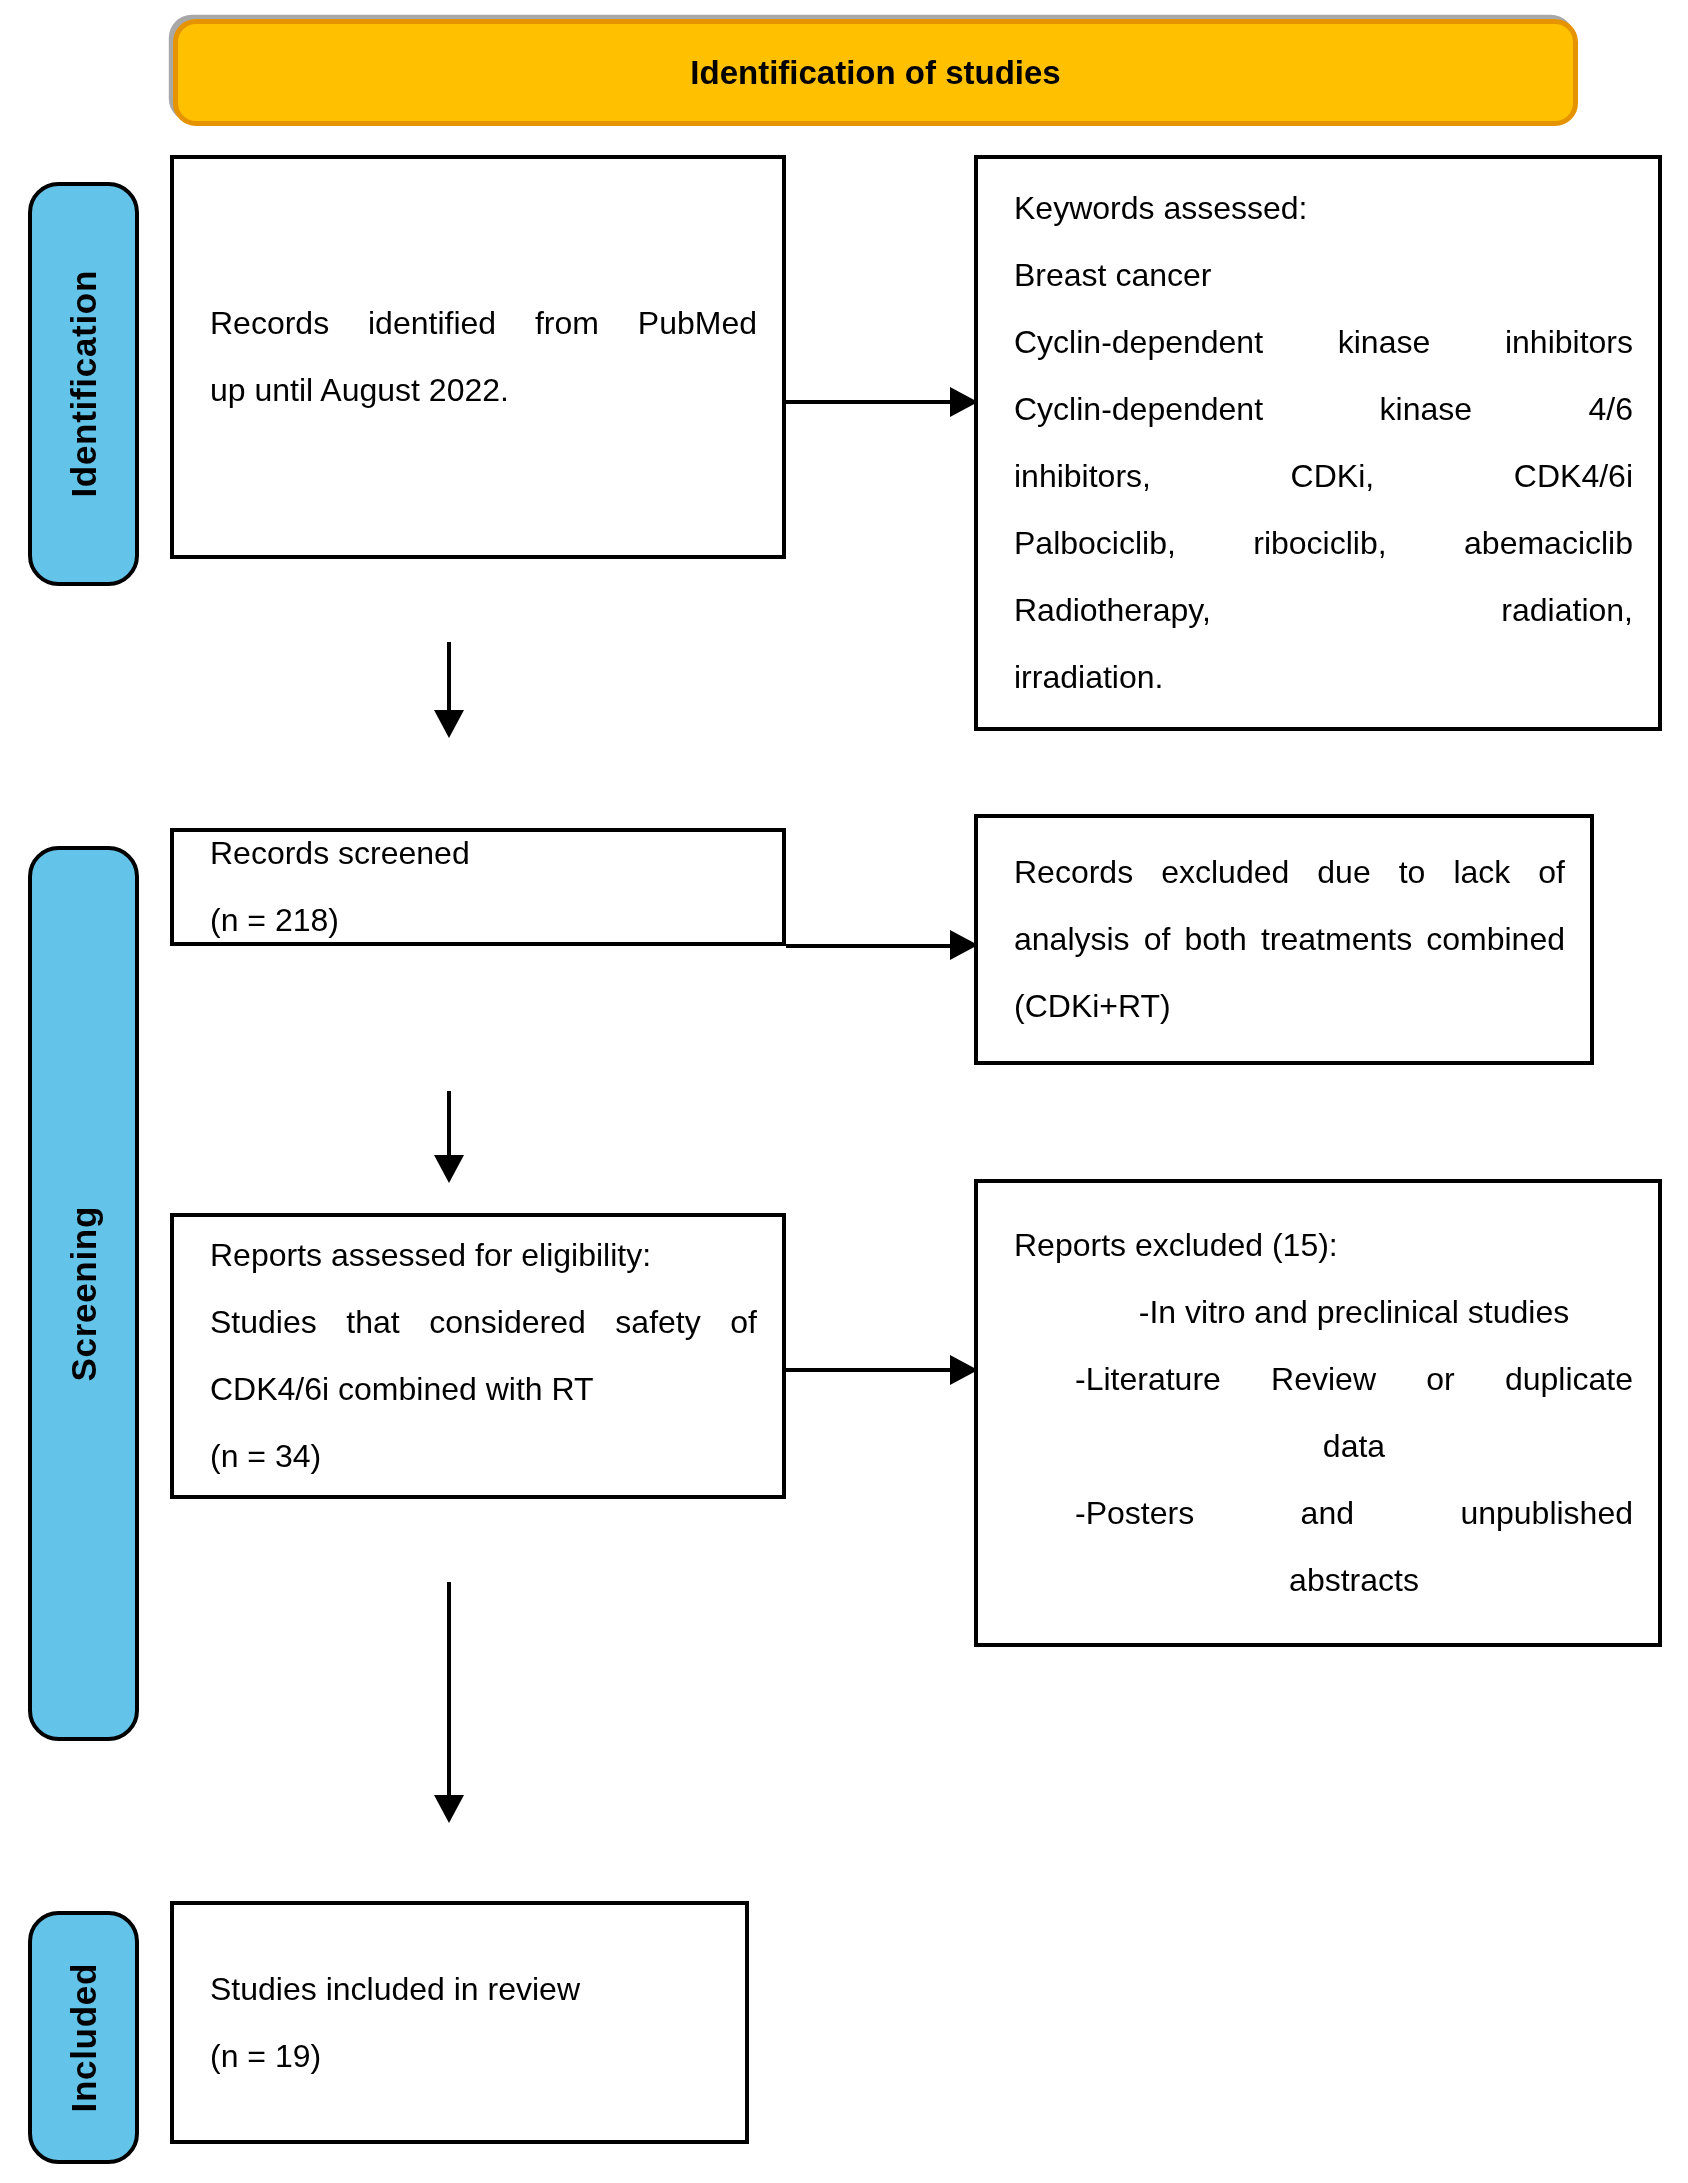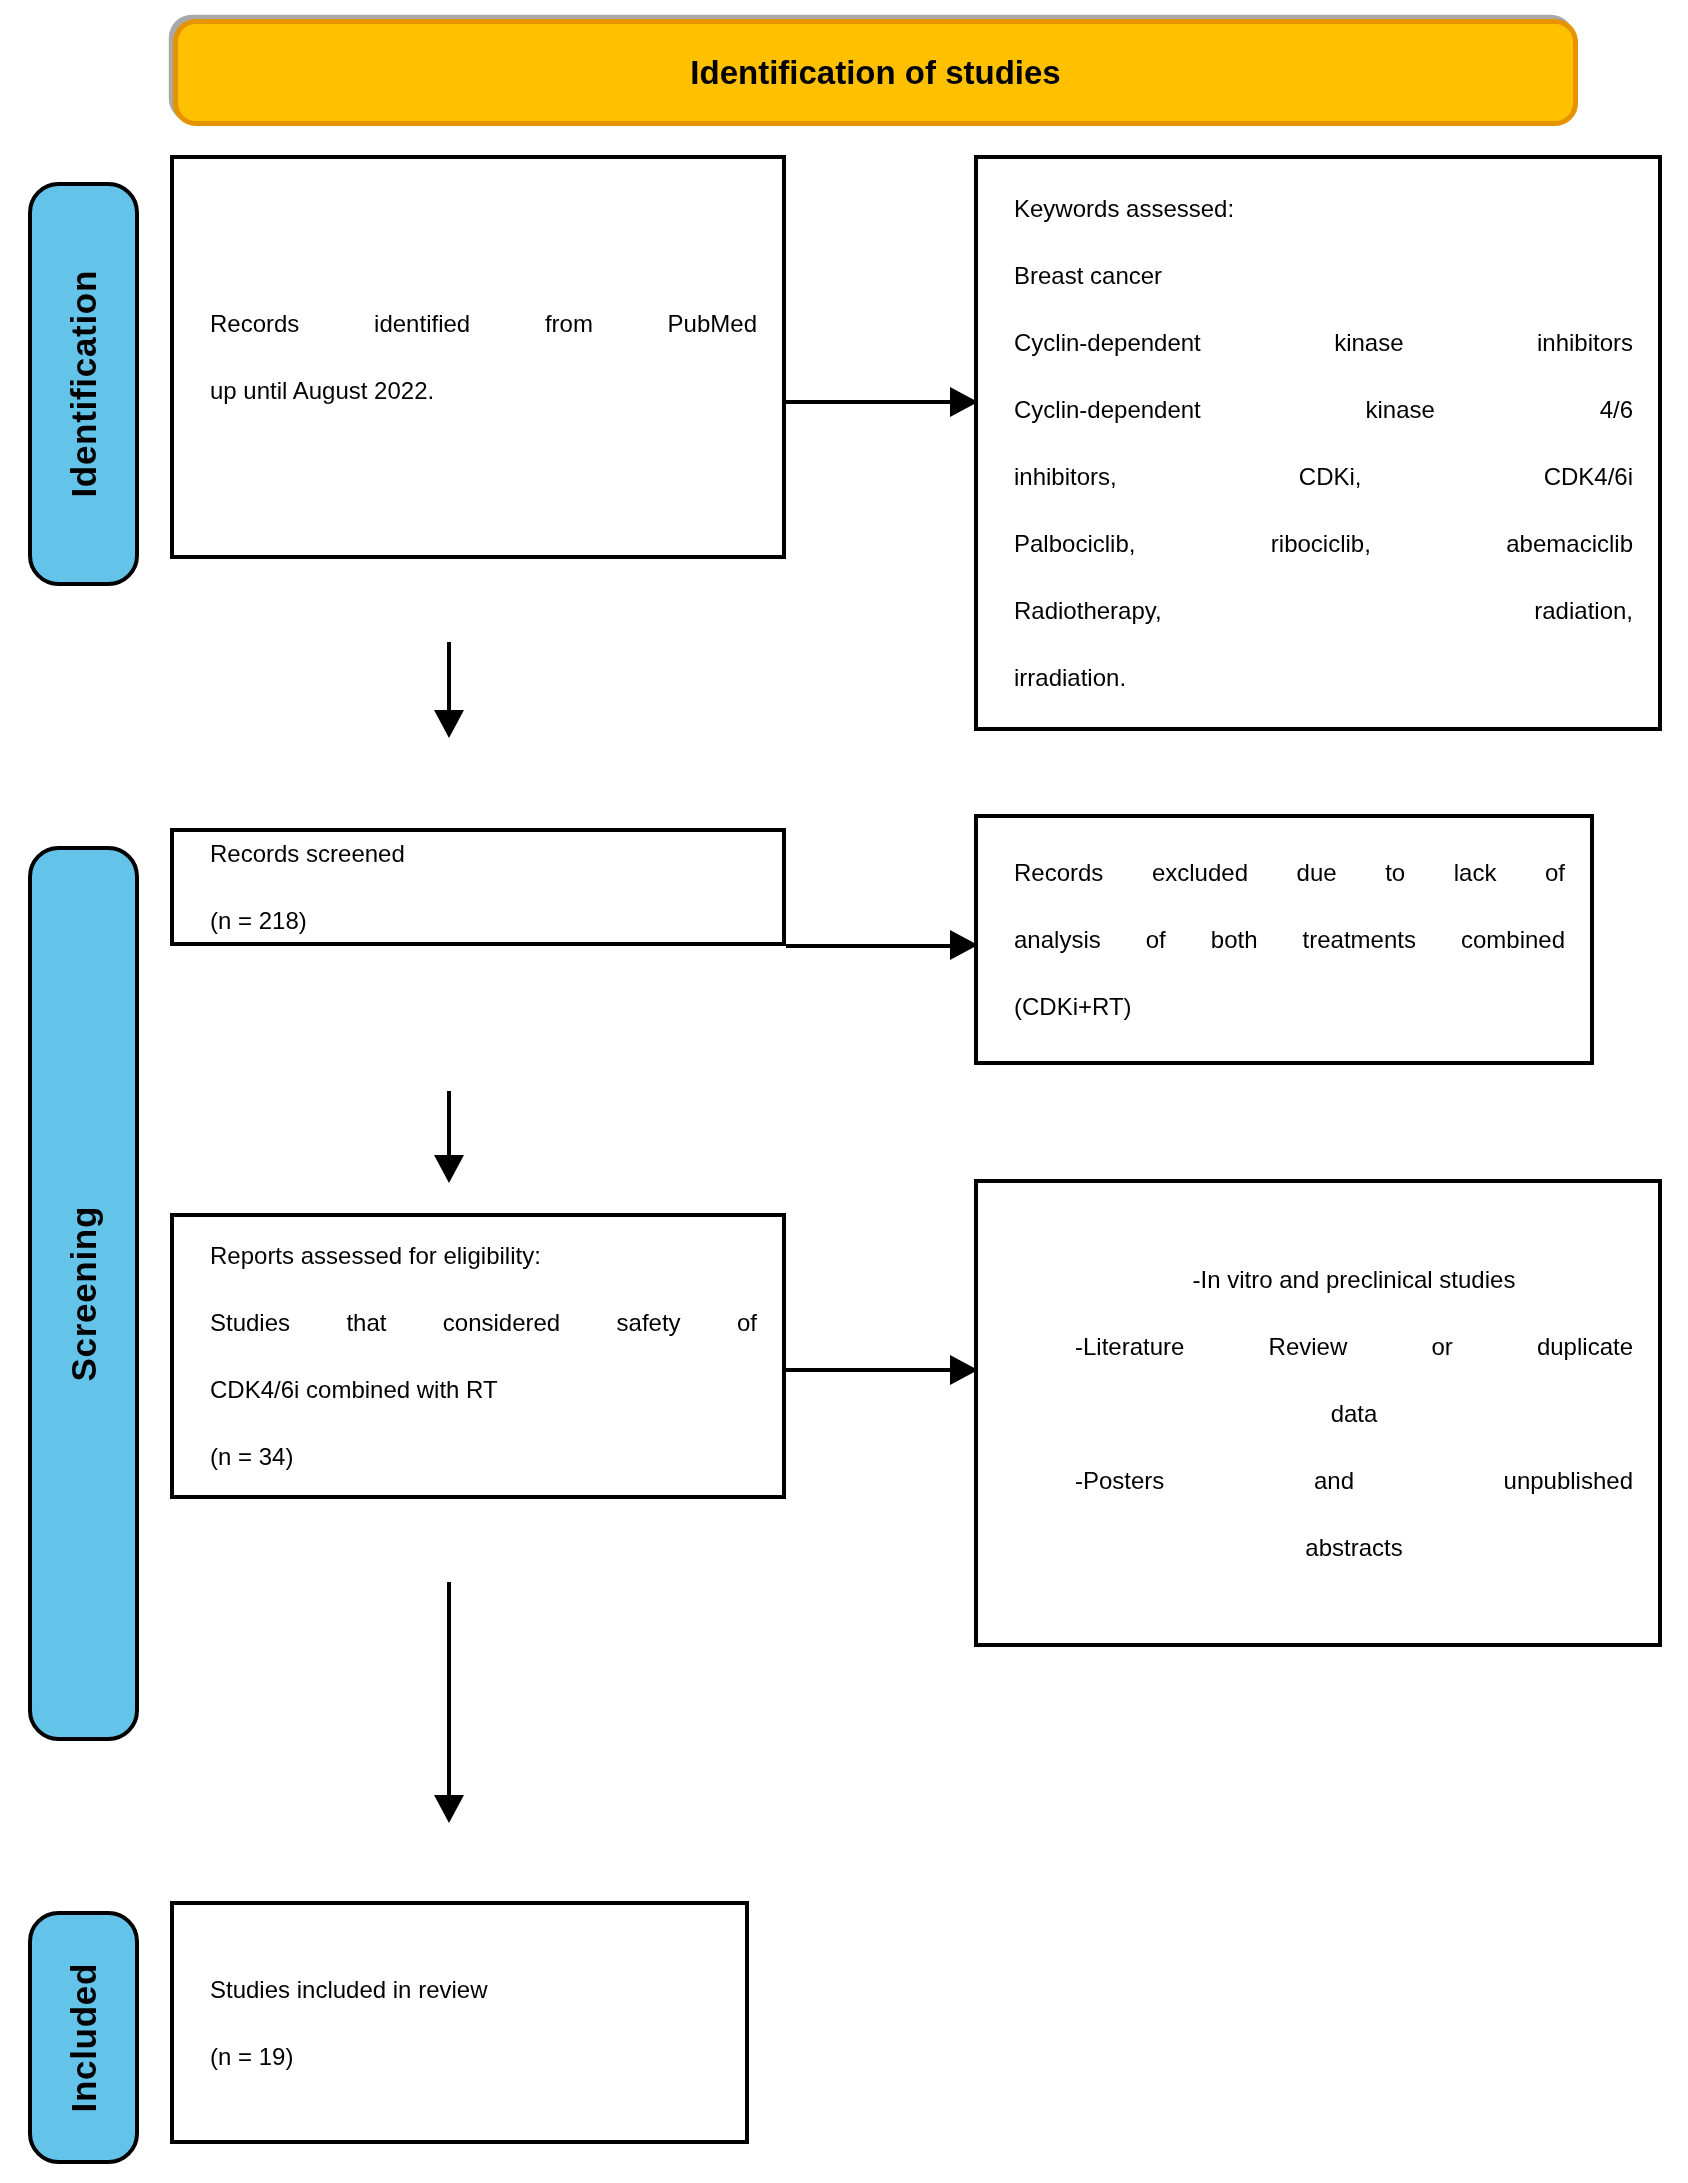--- a/index.html
+++ b/index.html
@@ -40,21 +40,21 @@
   }
   #stage-identification { top:182px; height:404px; }
   #stage-screening      { top:846px; height:895px; }
   #stage-included       { top:1911px; height:253px; }
   
   .fbox {
     position:absolute; box-sizing:border-box;
     background:#fff;
     border:4.2px solid var(--border, #000);
     display:flex; flex-direction:column; justify-content:center;
-    font-size:24px; line-height:67px;
+    font-size:32px; line-height:67px;
   }
   .fbox .line { padding-left:36px; padding-right:25px; }
   .fbox .line.j { text-align:justify; text-align-last:justify; }
   .fbox .line.ind { padding-left:97px;text-align:center; }
   #box-records-identified { left:170px;  top:155px;  width:616px; height:404px; }
   #box-keywords           { left:974px; top:155px;  width:688px; height:576px; }
   #box-records-screened   { left:170px;  top:828px; width:616px; height:118px; }
   #box-records-excluded   { left:974px; top:814px; width:620px; height:251px; }
   #box-reports-assessed   { left:170px;  top:1213px; width:616px; height:286px; }
   #box-reports-excluded   { left:974px; top:1179px; width:688px; height:468px; }
@@ -131,20 +131,21 @@
     <div class="line">irradiation.</div>
   </div>
 
   <div class="fbox" id="box-records-excluded">
     <div class="line j">Records excluded due to lack of</div>
     <div class="line j">analysis of both treatments combined</div>
     <div class="line">(CDKi+RT)</div>
   </div>
 
   <div class="fbox" id="box-reports-excluded">
+    <div class="line">Reports excluded (15):</div>
     <div class="line ind">-In vitro and preclinical studies</div>
     <div class="line ind j">-Literature Review or duplicate</div>
     <div class="line ind">data</div>
     <div class="line ind j">-Posters and unpublished</div>
     <div class="line ind">abstracts</div>
   </div>
 
   <div class="vline" id="arrow-v1-line"></div>
   <div class="vhead" id="arrow-v1-head"></div>
 

